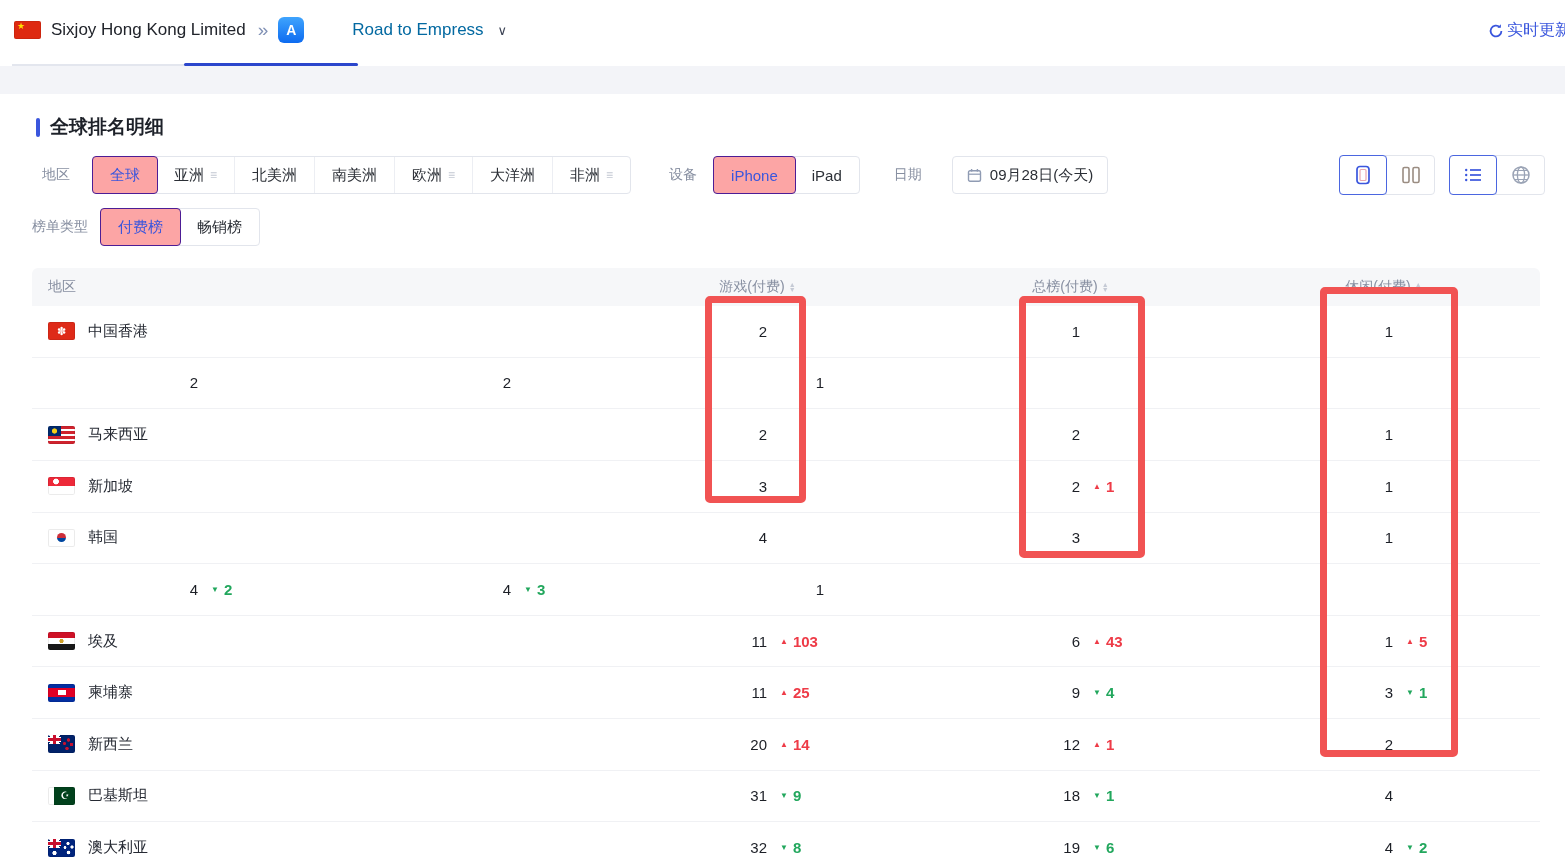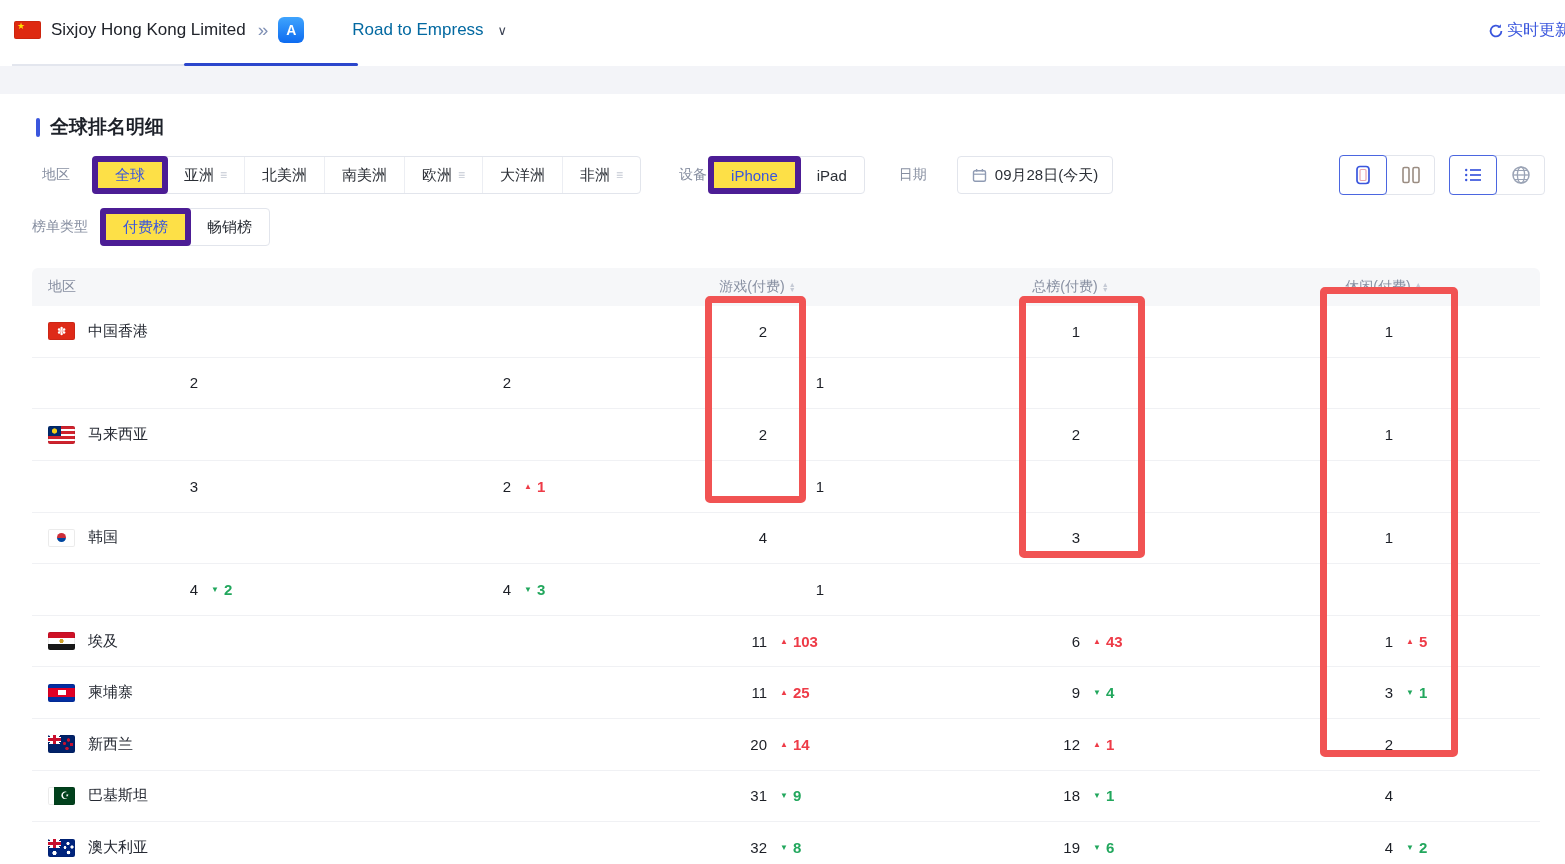--- a/index.html
+++ b/index.html
@@ -32,21 +32,21 @@
   .sec-title{display:flex;align-items:center;margin:20px 0 0 36px;}
   .sec-title .bar{width:4px;height:19px;border-radius:2px;background:var(--accent);margin-right:10px;}
   .sec-title .txt{font-size:19px;font-weight:bold;color:#1d2129;}
 
   
   .frow{display:flex;align-items:center;padding-left:32px;margin-top:16px;height:38px;}
   .flabel{color:var(--muted);font-size:14px;}
   .seg{display:inline-flex;align-items:stretch;border:1px solid var(--border);border-radius:4px;background:#fff;height:38px;}
   .seg-item{position:relative;display:flex;align-items:center;gap:6px;padding:0 17px;font-size:15px;color:#2b2f36;cursor:pointer;border-left:1px solid #eceef3;}
   .seg-item:first-child{border-left:none;}
-  .seg-item.sel{border:6px solid #4c1d95;border-radius:4px;color:var(--accent);margin:-1px;z-index:2;background:#fde047;}
+  .seg-item.sel{border:1px solid #4c1d95;border-radius:4px;color:var(--accent);margin:-1px;z-index:2;background:#fca5a5;}
   .seg-item.sel + .seg-item{border-left:none;}
   .seg-item .menu-ic{color:#c3c8d3;font-size:12px;line-height:1;}
   .datebox{display:flex;align-items:center;gap:8px;border:1px solid var(--border);border-radius:4px;height:38px;padding:0 14px;font-size:15px;color:#2b2f36;}
   .right-tools{margin-left:auto;margin-right:20px;display:flex;gap:14px;}
   .tseg{display:inline-flex;border:1px solid var(--border);border-radius:4px;height:40px;background:#fff;}
   .tbtn{width:48px;display:flex;align-items:center;justify-content:center;cursor:pointer;border-left:1px solid #eceef3;}
   .tbtn:first-child{border-left:none;}
   .tbtn.sel{border:1px solid #4b66e0;border-radius:4px;margin:-1px;z-index:2;background:#fff;}
 
   
@@ -167,21 +167,21 @@
           <span class="menu-ic">≡</span>
         </div>
         <div class="seg-item">
           <span>大洋洲</span>
         </div>
         <div class="seg-item">
           <span>非洲</span>
           <span class="menu-ic">≡</span>
         </div>
       </div>
-    <span class="flabel" style="margin-left:38px;margin-right:1px">设备</span>
+    <span class="flabel" style="margin-left:38px;margin-right:16px">设备</span>
     <div class="seg" id="device-seg">
         <div class="seg-item sel">
           <span>iPhone</span>
         </div>
         <div class="seg-item">
           <span>iPad</span>
         </div>
       </div>
     <span class="flabel" style="margin-left:34px;margin-right:30px">日期</span>
     <div class="datebox">
@@ -325,20 +325,24 @@
           <div class="td-num">
             <span class="rank">2</span>
             <span class="chg"></span>
           </div>
           <div class="td-num">
             <span class="rank">1</span>
             <span class="chg"></span>
           </div>
         </div>
         <div class="trow">
+          <div class="td-name">
+            <span class="flag flag-sg"></span>
+            <span>新加坡</span>
+          </div>
           <div class="td-num">
             <span class="rank">3</span>
             <span class="chg"></span>
           </div>
           <div class="td-num">
             <span class="rank">2</span>
             <span class="chg up">
               <span class="arr">▲</span>
               <span>1</span>
             </span>

